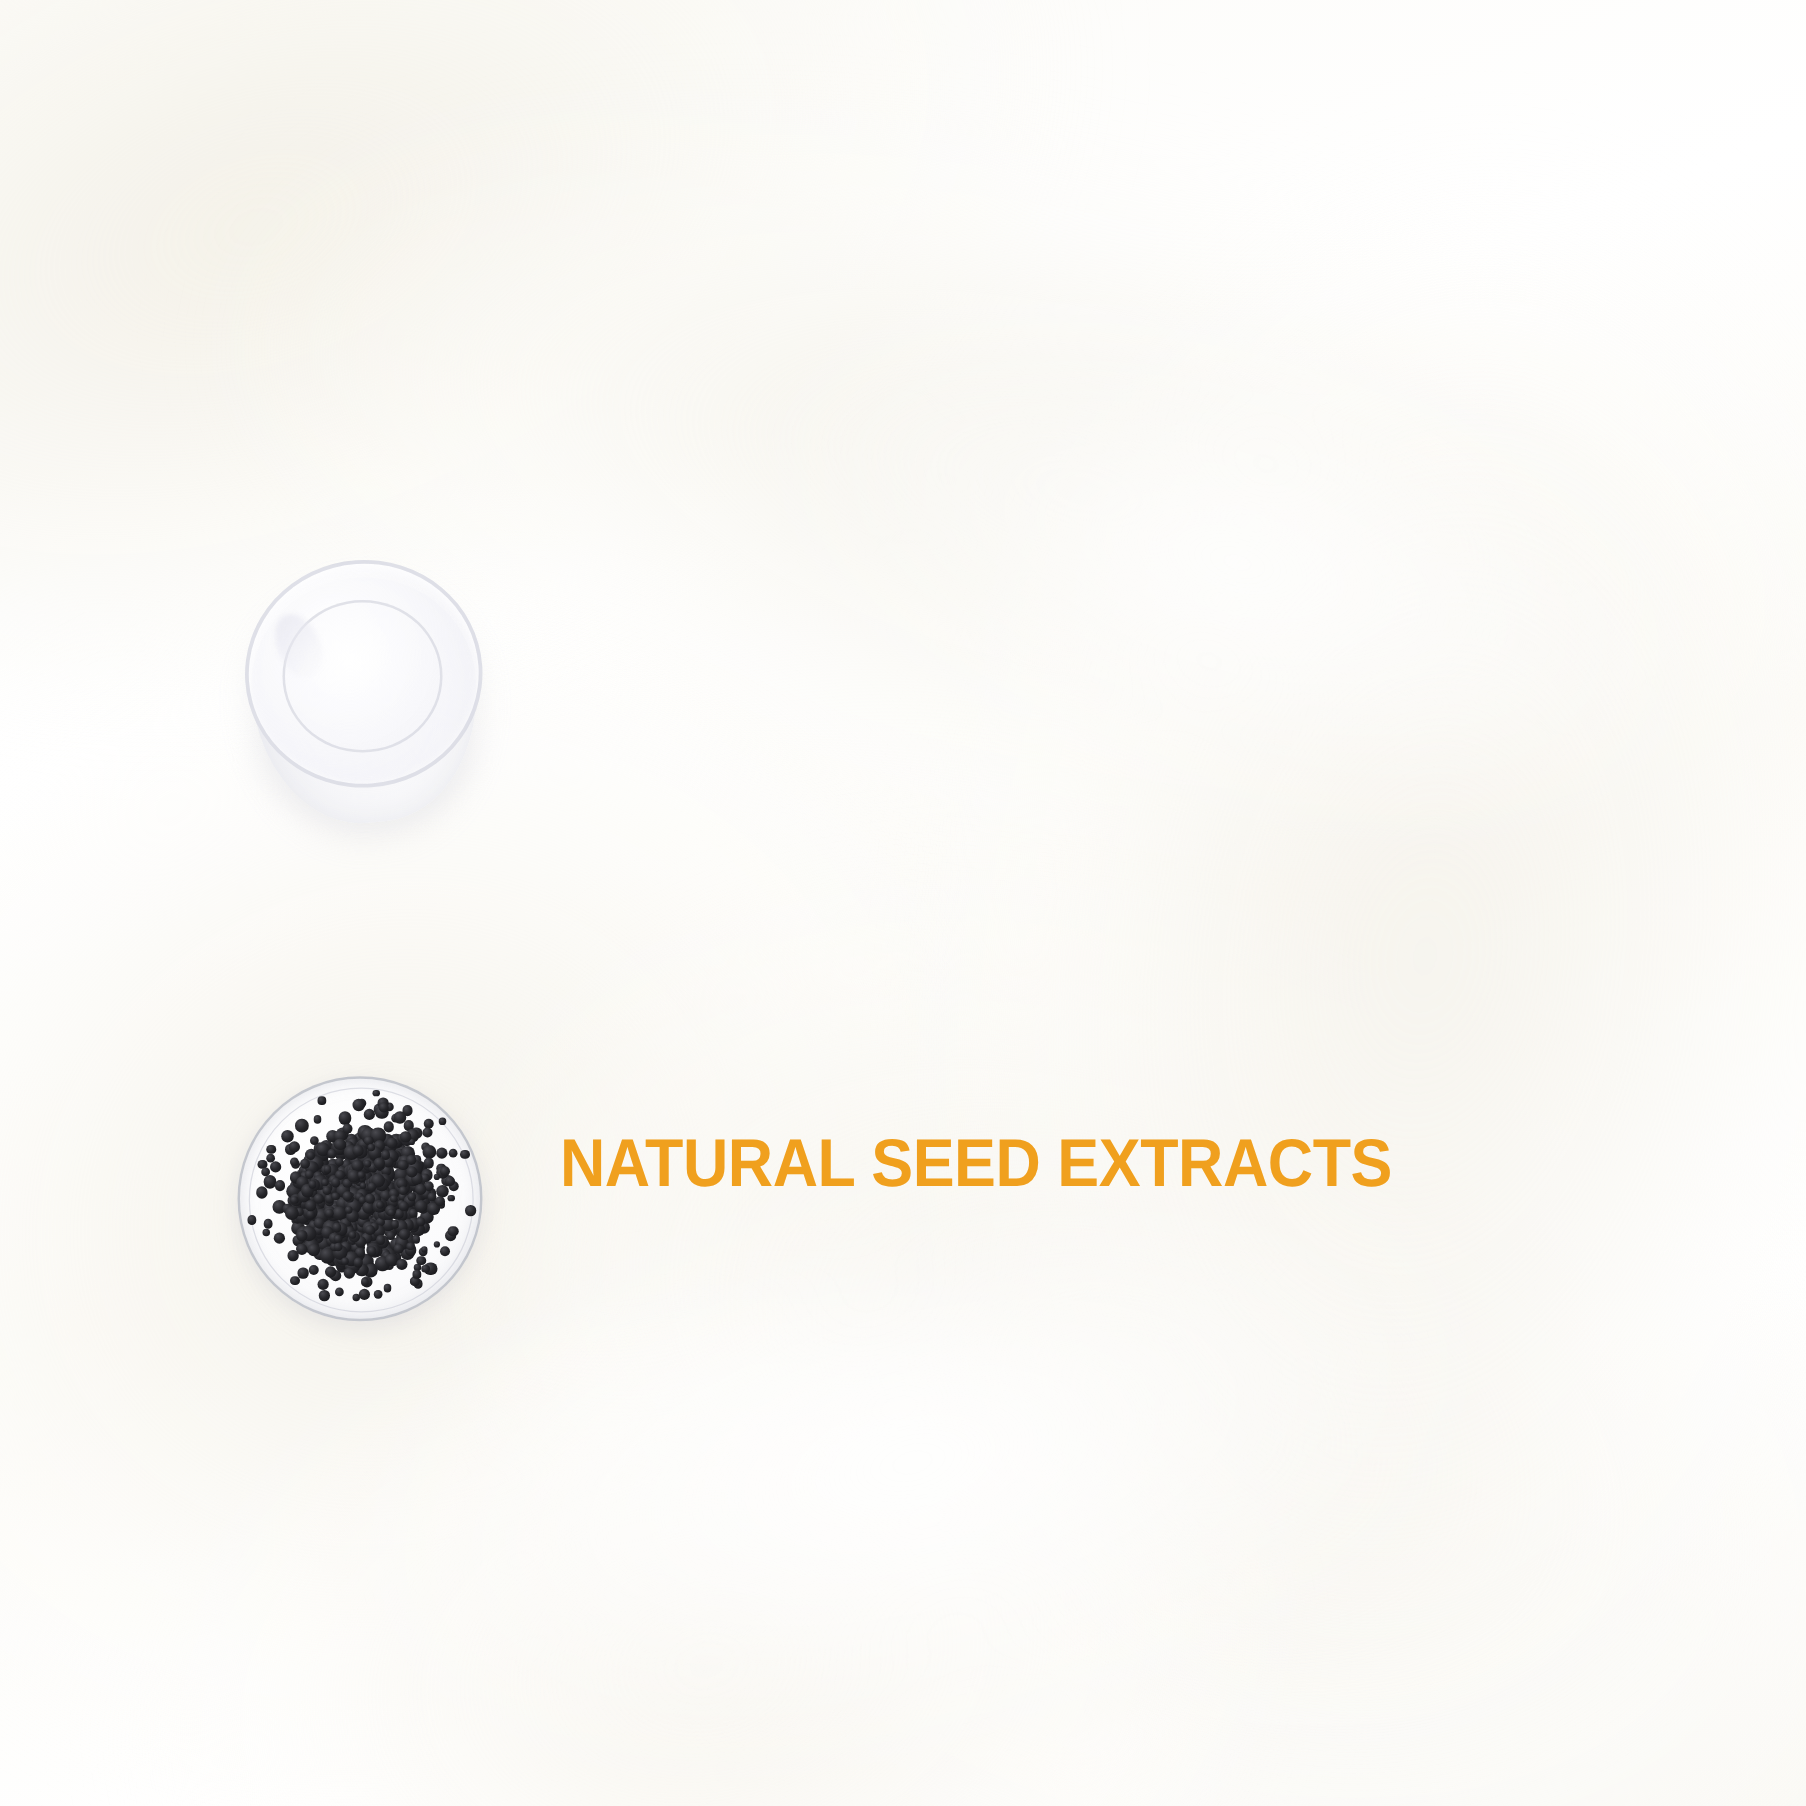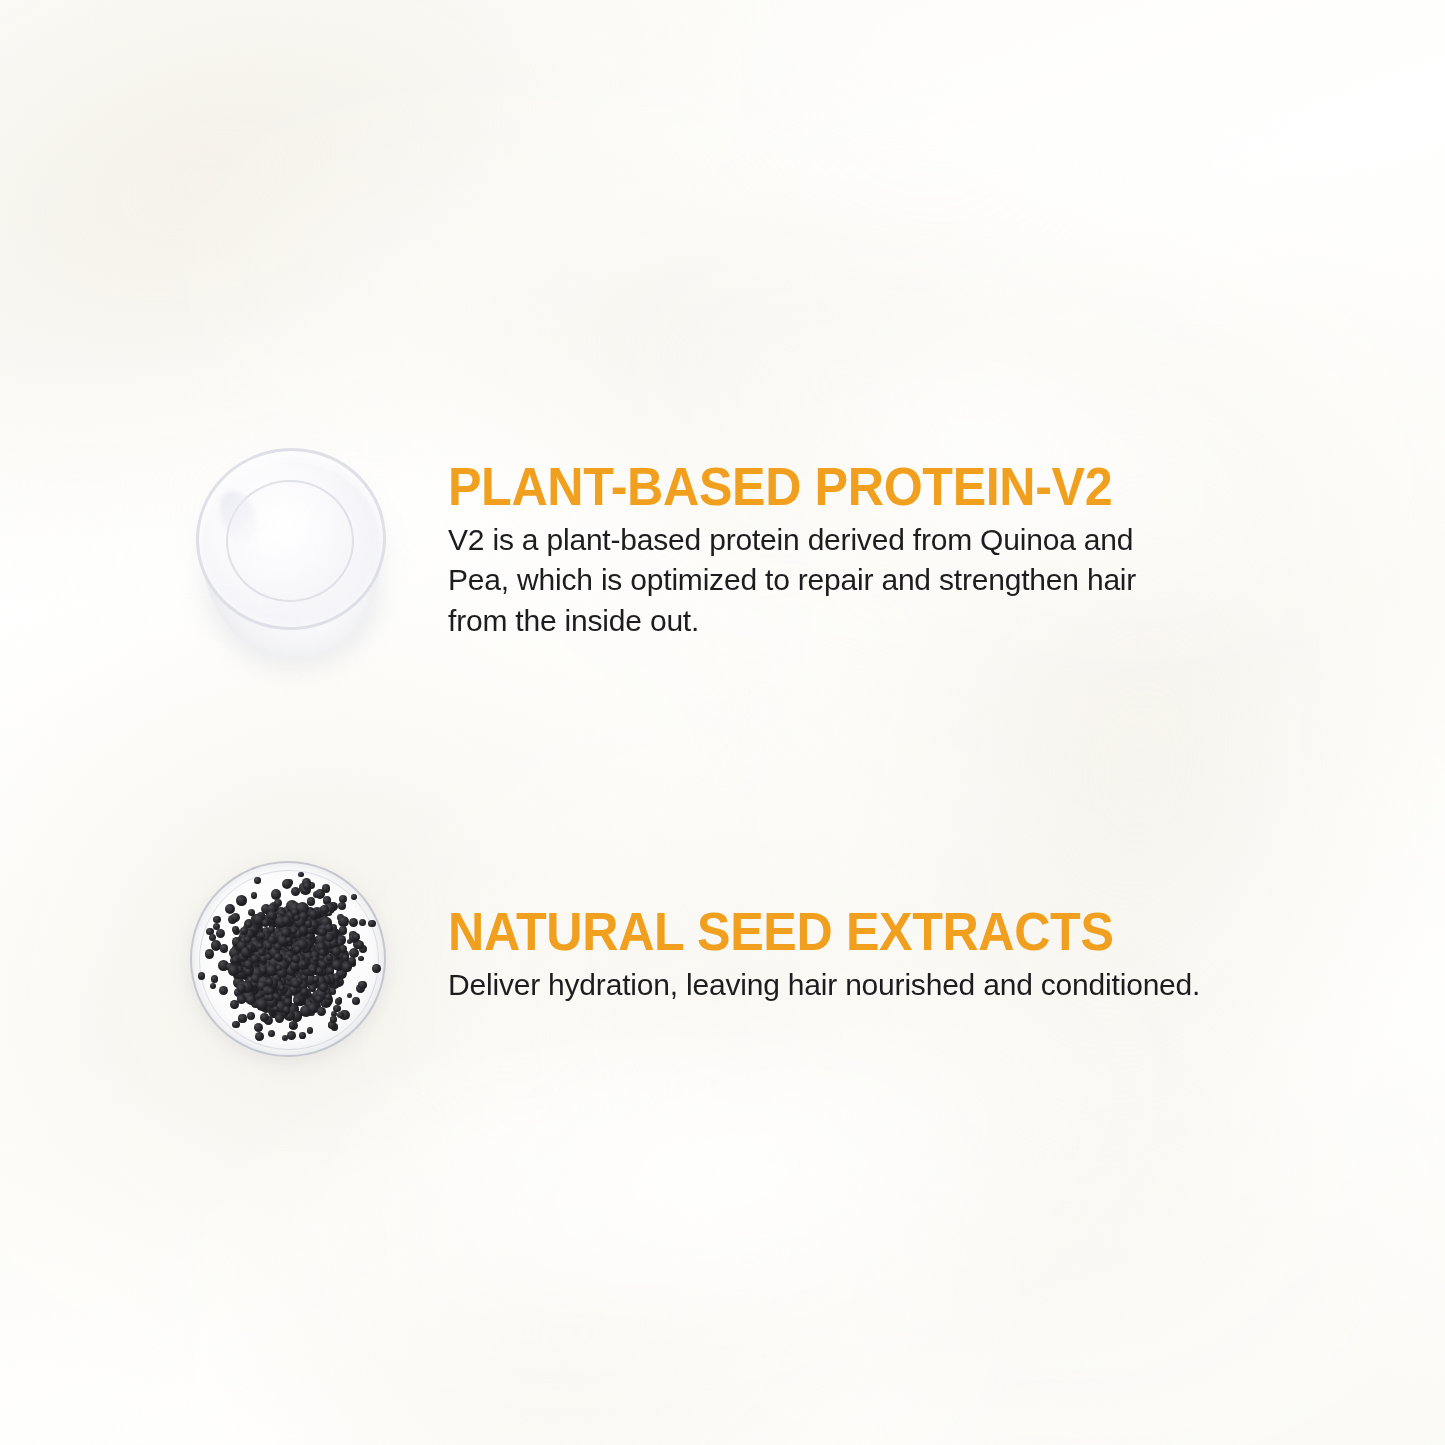--- a/index.html
+++ b/index.html
@@ -282,26 +282,20 @@
 
   <div class="block block-1">
     <div class="visual">
       <div class="glass-wrap">
         <div class="glass-shadow"></div>
         <div class="glass-body"></div>
         <div class="glass-rim"></div>
         <div class="glass-inner"></div>
         <div class="glass-shine"></div>
       </div>
-    </div>
-    <div class="copy">
-      <h2 class="ing-title">PLANT-BASED PROTEIN-V2</h2>
-      <p class="ing-desc">V2 is a plant-based protein derived  from Quinoa and
-Pea, which is optimized to repair and strengthen hair
-from the inside out.</p>
     </div>
   </div>
 
   <div class="block block-2">
     <div class="visual">
       <div class="dish-wrap">
         <div class="dish">
           <div class="dish-inner-ring"></div>
           <div class="seeds" id="seed-field">
               <div class="seed" style="left: 94.3177px; top: 101.925px; width: 7.99237px; height: 7.99237px;"></div>
@@ -1085,17 +1079,16 @@
               <div class="seed" style="left: 87.1746px; top: 122.19px; width: 5.43151px; height: 5.43151px;"></div>
               <div class="seed" style="left: 128.14px; top: 42.1894px; width: 8.38471px; height: 8.38471px;"></div>
               <div class="seed" style="left: 159.45px; top: 31.251px; width: 5.77547px; height: 5.77547px;"></div>
               <div class="seed" style="left: 127.228px; top: 86.0727px; width: 6.83389px; height: 6.83389px;"></div>
             </div>
         </div>
       </div>
     </div>
     <div class="copy copy-2">
       <h2 class="ing-title">NATURAL SEED EXTRACTS</h2>
-      <p class="ing-desc">Deliver hydration, leaving hair nourished and conditioned.</p>
     </div>
   </div>
 
 </div>
 
 </body></html>

